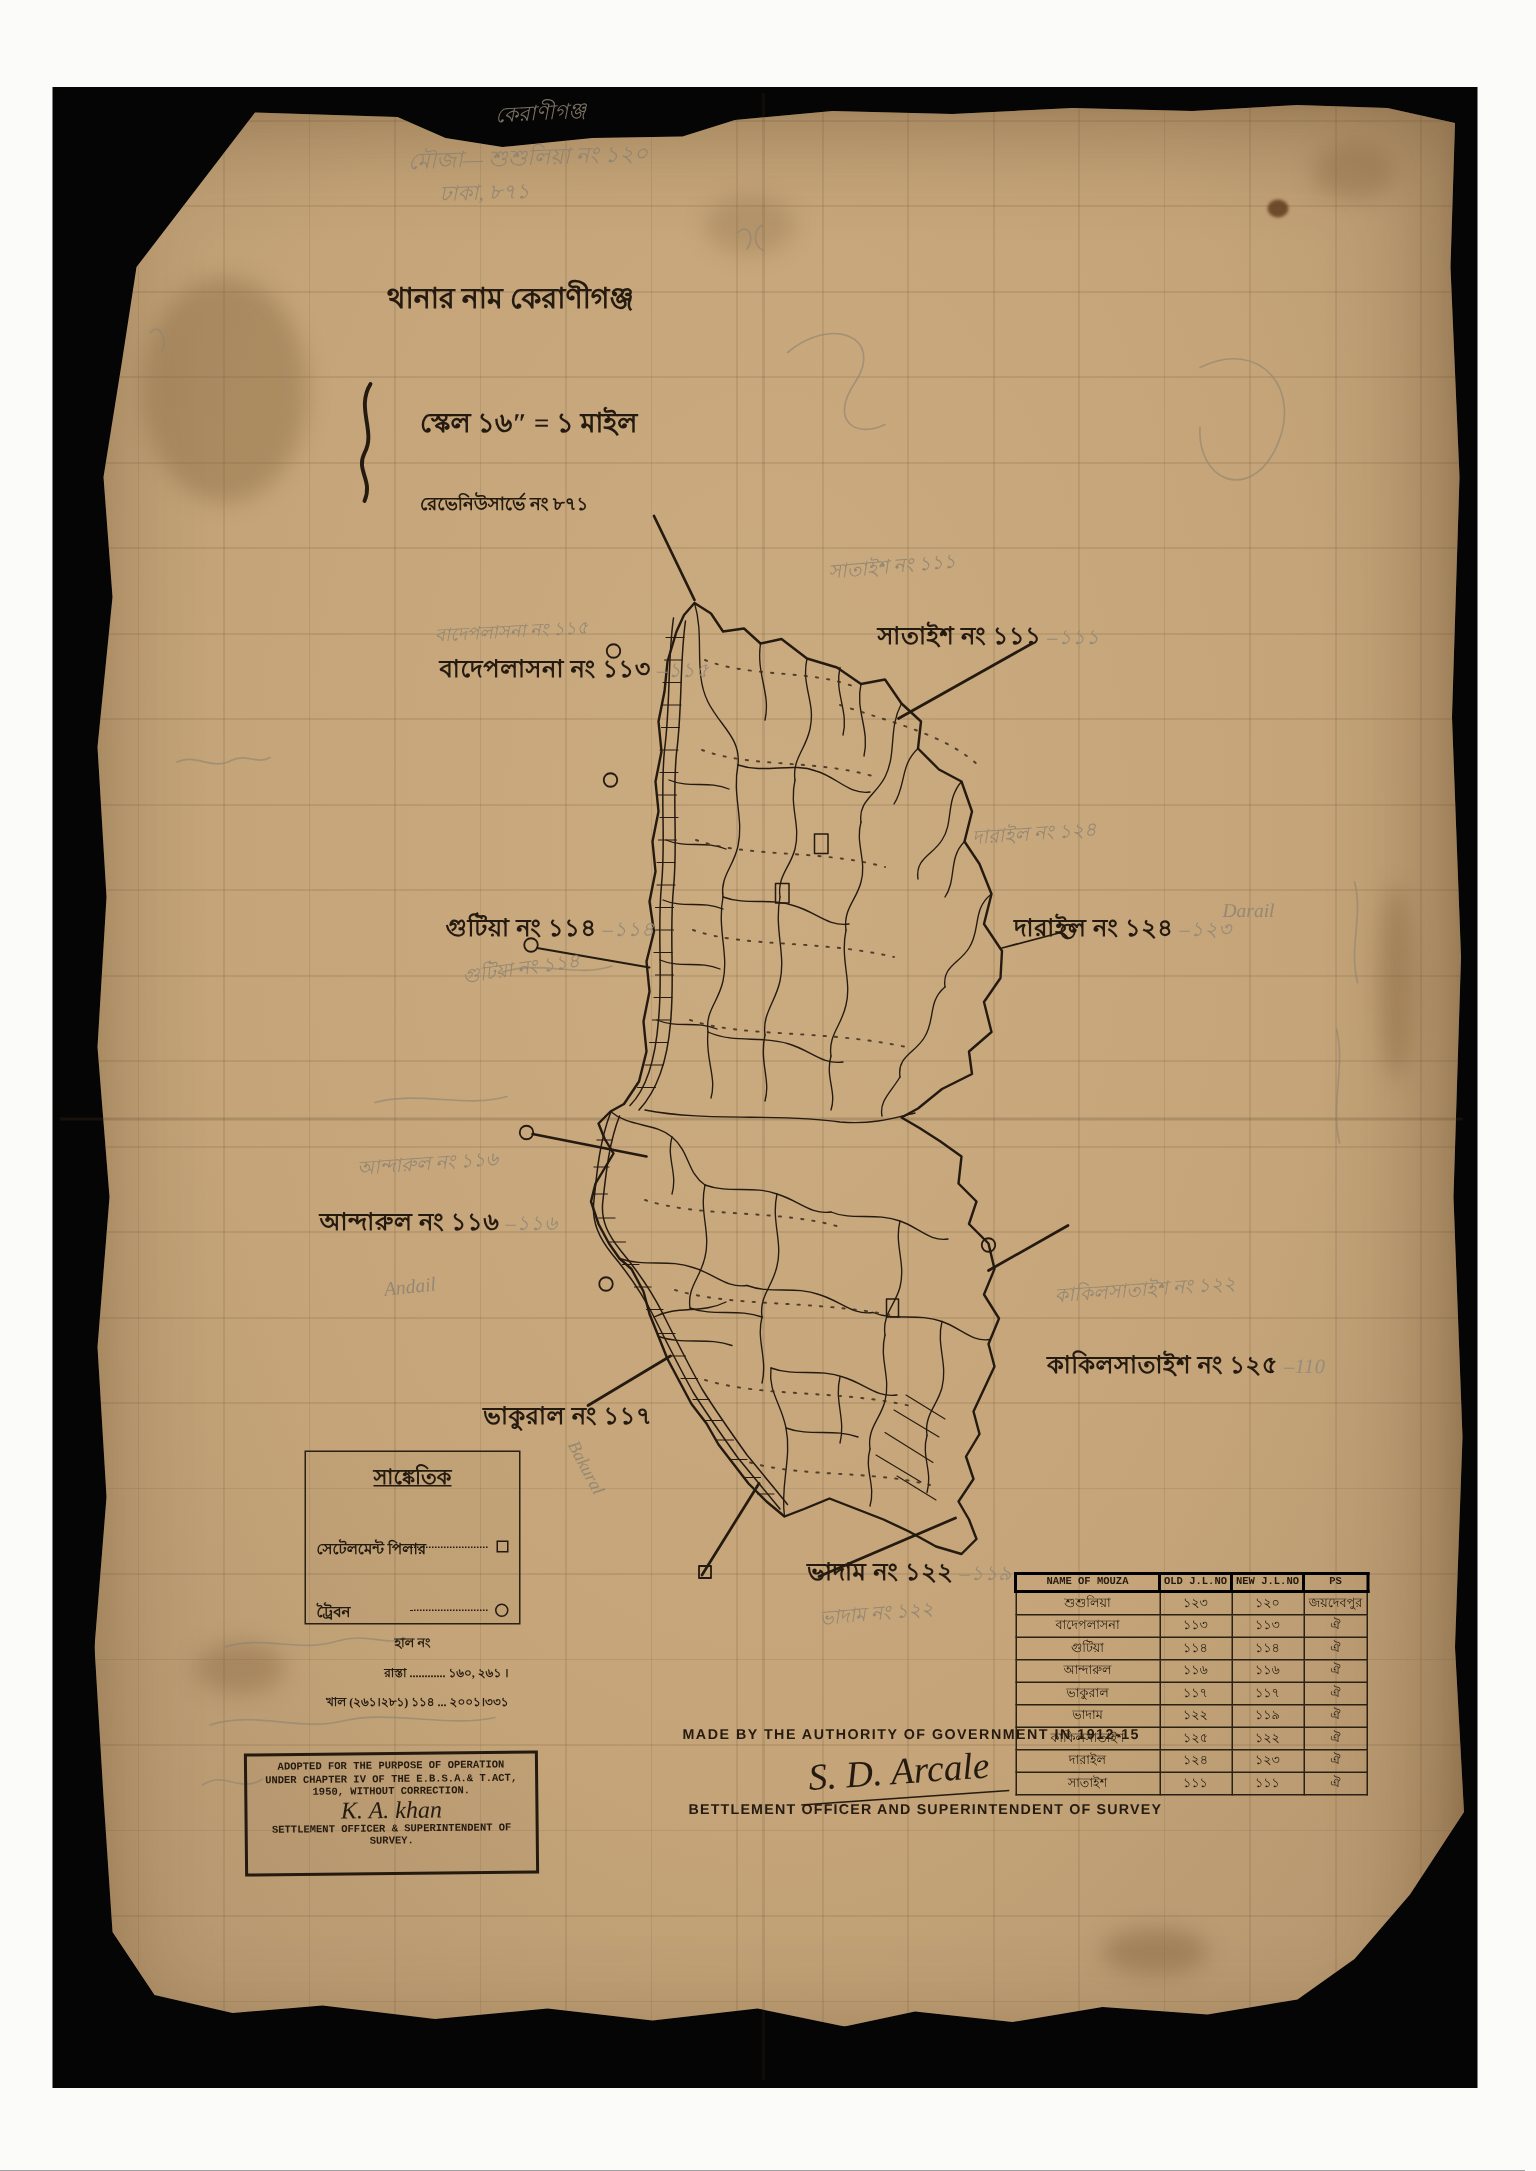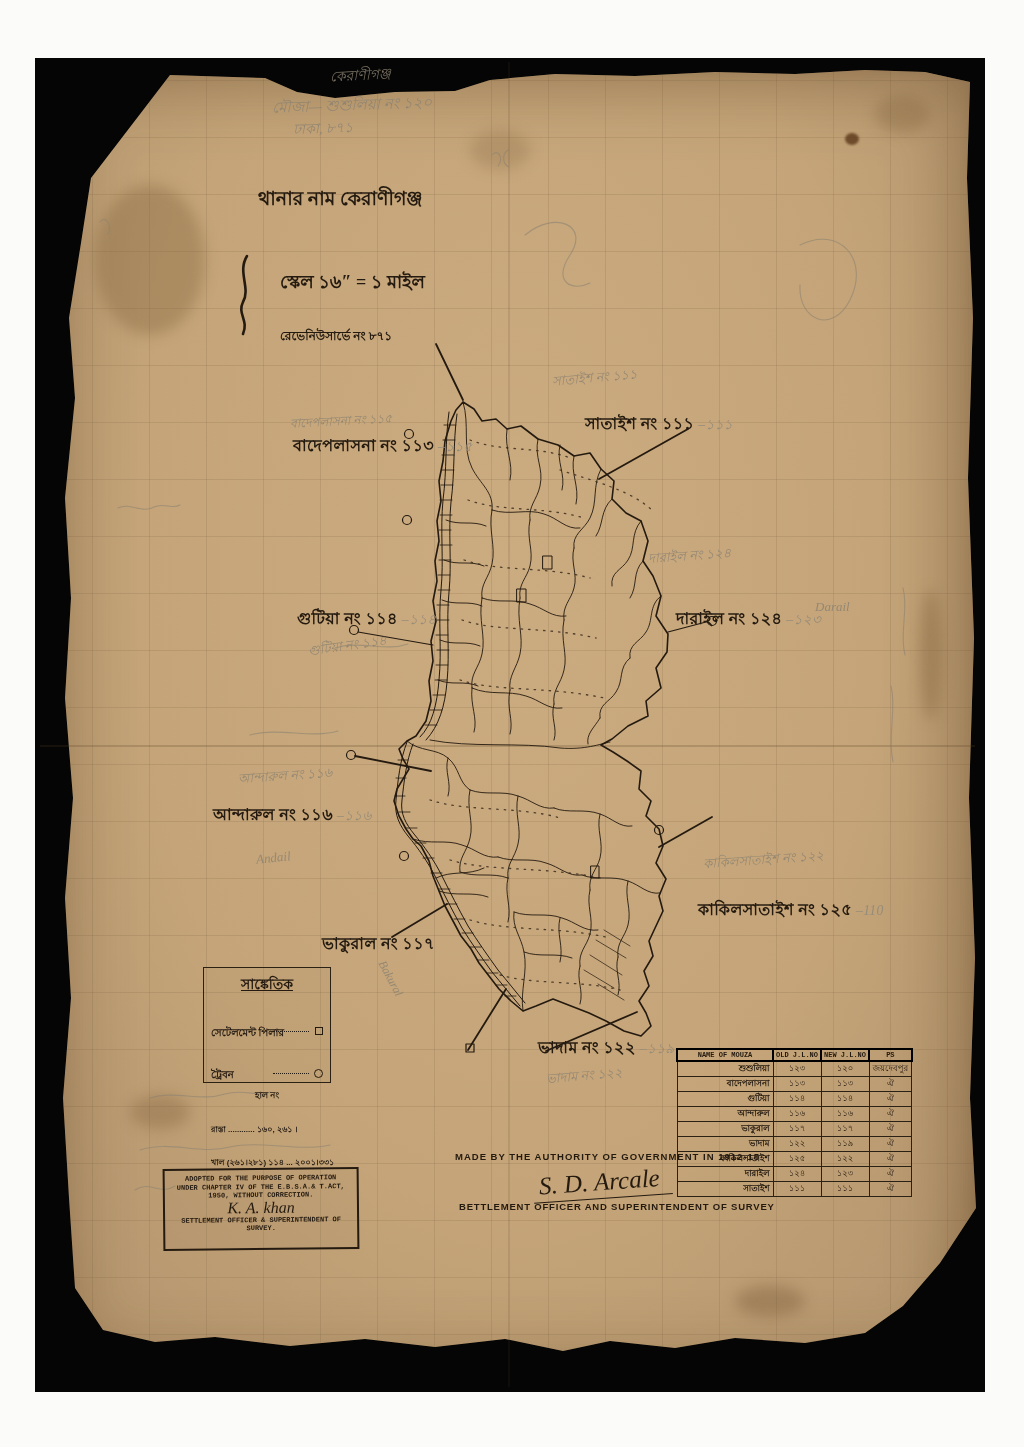--- a/index.html
+++ b/index.html
@@ -38,38 +38,38 @@
   #scalebar .tinyline { font-size:7px; color:#241a10; font-weight:bold; margin-left:28px; line-height:8px; white-space:nowrap; }
   #scalebar-left { position:absolute; left:0px; top:2px; font-size:6px; color:#241a10; font-weight:bold; }
   #bar { position:relative; margin-top:3px; margin-left:10px; width:150px; height:11px; border:1.3px solid #241a10; border-top:none;
          background:repeating-linear-gradient(90deg, transparent 0 14px, #241a10 14px 15.3px); }
   #bar .comb-top { position:absolute; left:0; right:0; top:0; height:1.3px; background:#241a10; }
   #bar .hatch { position:absolute; left:0; top:0; width:14px; height:100%; background:repeating-linear-gradient(90deg,#241a10 0 1.5px, transparent 1.5px 4px); }
   #scalebar-right { position:absolute; left:168px; top:14px; font-size:9px; color:#241a10; font-weight:bold; }
   #title-revenue { left:280px; top:327px; font-size:12px; }
 
   
-  #legend { position:absolute; left:203px; top:967px; width:128px; height:116px; border:1.6px solid #2a2014;
+  #legend { position:absolute; left:203px; top:967px; width:144px; height:116px; border:1.6px solid #2a2014;
             background:rgba(0,0,0,0.02); padding:5px 7px 0 7px; }
   #legend .lg-title { text-align:center; font-family:"Liberation Serif",serif; font-weight:bold; font-size:14px; color:#241a10;
             text-decoration:underline; margin-bottom:5px; }
   .lg-row { position:relative; font-size:10px; color:#241a10; font-family:"Liberation Serif",serif; font-weight:bold; height:14px;margin-top:28px; }
   .lg-dots { position:absolute; left:62px; right:14px; top:6px; border-bottom:1.5px dotted #241a10; }
   .lg-sym-square { position:absolute; right:0; top:2px; width:8px; height:8px; border:1.4px solid #241a10; }
   .lg-sym-circle { position:absolute; right:0; top:2px; width:9px; height:9px; border:1.4px solid #241a10; border-radius:50%; }
   .lg-head { text-align:center; font-size:8.5px; color:#241a10; font-family:"Liberation Serif",serif; font-weight:bold; margin:8px 0 6px 0; }
-  .lg-line { font-size:8px; color:#241a10; font-family:Liberation Sans, sans-serif; font-weight:bold; margin-top:20px; white-space:nowrap; }
+  .lg-line { font-size:8px; color:#241a10; font-family:Liberation Serif, serif; font-weight:bold; margin-top:6px; white-space:nowrap;text-align:right; }
 
   
   #jl-table { position:absolute; left:676px; top:1048px; border-collapse:collapse; }
   #jl-table th { font-family:"Liberation Mono", monospace; font-size:7px; font-weight:bold; color:#241a10;
                  border:2px solid #000000; padding:1px 2px; }
   #jl-table td { font-family:"Liberation Serif", serif; font-size:8.5px; color:#241a10;
                  border:1px solid #2a2014; padding:0 3px; height:11px; text-align:center; }
-  #jl-table td.nm { text-align:right;font-weight:bold; }
+  #jl-table td.nm { text-align:center; }
 
   
   #made-by { position:absolute; left:455px; top:1151px; width:330px; font-size:9.5px; letter-spacing:1px;
              color:#241a10; font-family:"Liberation Sans",sans-serif; font-weight:bold; }
   #sig-main { position:absolute; left:533px; top:1168px; font-family:"Liberation Serif",serif; font-style:italic;
               font-size:25px; color:#241a10; transform:rotate(-4deg); border-bottom:1.5px solid #241a10; padding:0 12px 2px 6px; }
   #officer-line { position:absolute; left:459px; top:1201px; width:340px; font-size:9.5px; letter-spacing:.8px;
               color:#241a10; font-family:"Liberation Sans",sans-serif; font-weight:bold; }
 
   

